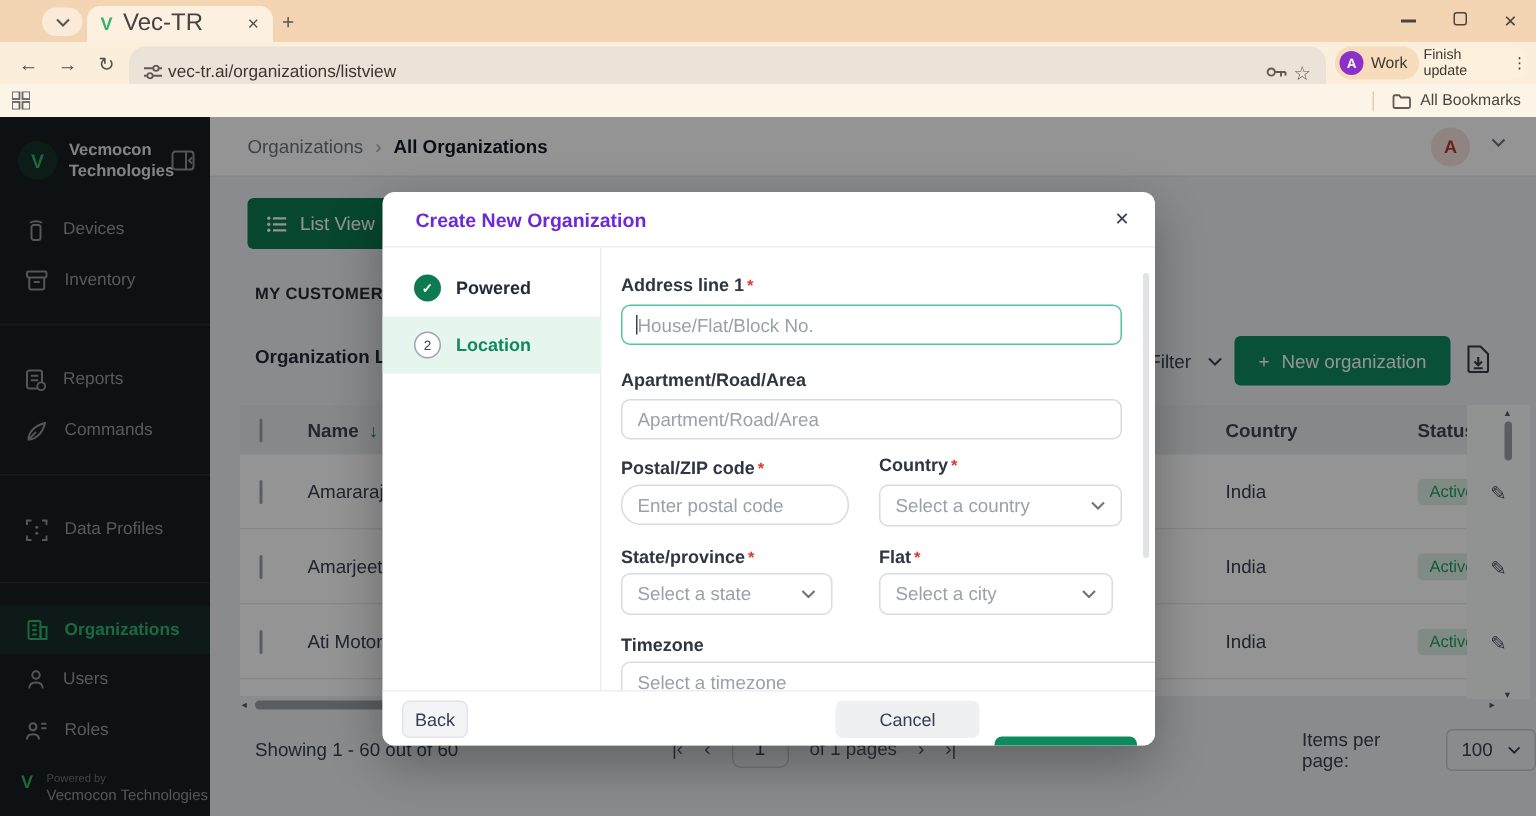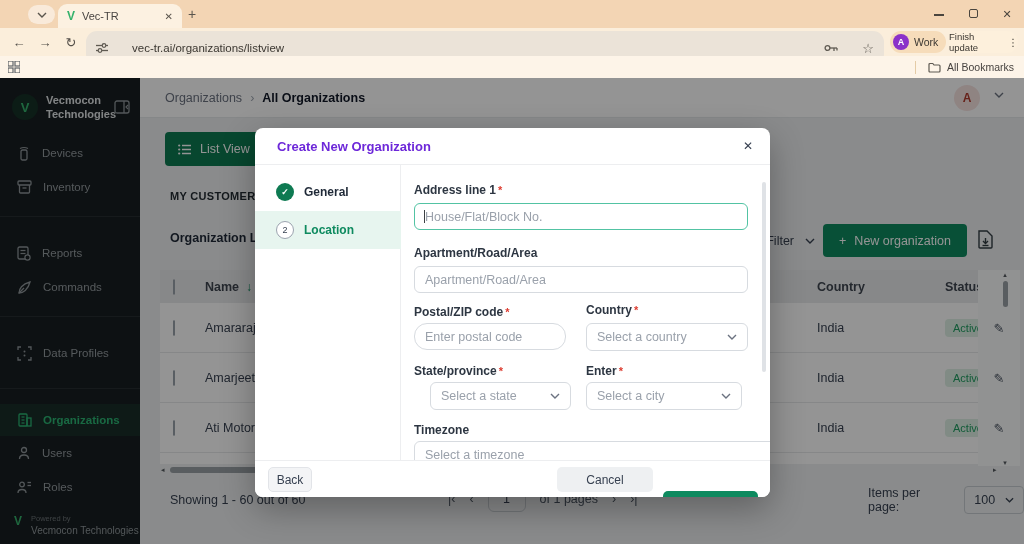--- a/index.html
+++ b/index.html
@@ -4,31 +4,31 @@
 <style>
   * { margin:0; padding:0; box-sizing:border-box; }
   body { font-family:"Liberation Sans", sans-serif; background:#fff; }
   .stage { position:relative; width:1024px; height:544px; overflow:hidden; background:#fff; }
 
   
   .tabbar { position:absolute; left:0; top:0; width:1024px; height:28px; background:#f3d5b4; }
   .tab-search { position:absolute; left:28px; top:5px; width:27px; height:19px; border-radius:10px; background:rgba(255,255,255,.5); display:flex; align-items:center; justify-content:center; color:#5a554d; }
   .tab { position:absolute; left:58px; top:4px; width:124px; height:24px; background:#fcf1e1; border-radius:9px 9px 0 0; display:flex; align-items:center; padding:0 9px; gap:7px; }
   .tab-logo { color:#35b26c; font-weight:bold; font-size:12px; }
-  .tab-title { font-size:11px; color:#474340; flex:1; }
+  .tab-title { font-size:16px; color:#474340; flex:1; }
   .tab-close { font-size:10px; color:#5a554d; cursor:default; }
   .newtab { position:absolute; left:188px; top:6px; font-size:14px; color:#5a554d; }
   .win-controls { position:absolute; right:0; top:0; height:28px; display:flex; align-items:center; }
   .win-btn { width:34px; text-align:center; font-size:11px; color:#4a453e; }
   .win-max { display:inline-block; width:9px; height:9px; border:1px solid #4a453e; border-radius:2px; }
   .win-min-bar { display:inline-block; width:10px; height:1.5px; background:#4a453e; vertical-align:middle; }
 
   .toolbar { position:absolute; left:0; top:28px; width:1024px; height:28px; background:#fbeedb; }
   .nav-ic { position:absolute; top:0; height:28px; display:flex; align-items:center; justify-content:center; width:22px; font-size:13px; color:#55504a; }
-  .omnibox { position:absolute; left:86px; top:3px; width:798px; height:34px; background:#ebe3d8; border-radius:11px; display:flex; align-items:center; padding:0 10px; gap:24px;justify-content:flex-end; }
+  .omnibox { position:absolute; left:86px; top:3px; width:798px; height:34px; background:#ebe3d8; border-radius:11px; display:flex; align-items:center; padding:0 10px; gap:4px;justify-content:flex-end; }
   .url-text { font-size:11.5px; color:#3b3731; flex:1; }
   .omni-ic { color:#5f5a52; display:flex; align-items:center; }
   .profile-chip { position:absolute; left:890px; top:3px; height:22px; padding:0 8px 0 3px; border-radius:11px; background:#f6dcba; display:flex; align-items:center; gap:5px; }
   .profile-avatar { width:16px; height:16px; border-radius:50%; background:#8b31c9; color:#fff; font-size:9px; font-weight:bold; display:flex; align-items:center; justify-content:center; }
   .profile-name { font-size:10.5px; color:#3b3731; }
   .update-chip { position:absolute; left:949px; top:3px; width:69px; height:22px; border-radius:11px; background:#fdf0dc; display:flex; align-items:center; justify-content:flex-end; gap:3px; font-size:9.5px; color:#3b3731; }
   .dots { font-size:10px; color:#3b3731; }
 
   .bookmarksbar { position:absolute; left:0; top:56px; width:1024px; height:22px; background:#fdf4e8; }
   .apps-grid { position:absolute; left:8px; top:5px; color:#5f6368; }
@@ -429,21 +429,21 @@
 
     <div class="modal">
       <div class="m-head">
         <span class="m-title">Create New Organization</span>
         <span class="m-close">✕</span>
       </div>
 
       <div class="m-steps">
         <div class="step step-done" style="top:8px">
           <span class="step-circle">✓</span>
-          <span>General</span>
+          <span>Powered</span>
         </div>
         <div class="step step-active" style="top:46px">
           <span class="step-circle">2</span>
           <span>Location</span>
         </div>
       </div>
 
       <div class="m-form">
         <label class="f-label" style="left:12px; top:18px"><span>Address line 1</span><span class="req">*</span></label>
         <input class="f-input focused" style="left: 12px; top: 38px;" readonly="" placeholder="House/Flat/Block No.">
@@ -457,28 +457,28 @@
 
         <label class="f-label" style="left:184px; top:138px"><span>Country</span><span class="req">*</span></label>
         <div class="f-select" style="left:184px; top:158px; width:162px">
           <span>Select a country</span>
           <svg class="chev" width="10" height="6" viewBox="0 0 10 6">
               <polyline points="1,1 5,5 9,1" fill="none" stroke="currentColor" stroke-width="1.4"></polyline>
             </svg>
         </div>
 
         <label class="f-label" style="left:12px; top:199px"><span>State/province</span><span class="req">*</span></label>
-        <div class="f-select" style="left:28px; top:217px; width:141px">
+        <div class="f-select" style="left:12px; top:217px; width:141px">
           <span>Select a state</span>
           <svg class="chev" width="10" height="6" viewBox="0 0 10 6">
               <polyline points="1,1 5,5 9,1" fill="none" stroke="currentColor" stroke-width="1.4"></polyline>
             </svg>
         </div>
 
-        <label class="f-label" style="left:184px; top:199px"><span>Enter</span><span class="req">*</span></label>
+        <label class="f-label" style="left:184px; top:199px"><span>Flat</span><span class="req">*</span></label>
         <div class="f-select" style="left:184px; top:217px; width:156px">
           <span>Select a city</span>
           <svg class="chev" width="10" height="6" viewBox="0 0 10 6">
               <polyline points="1,1 5,5 9,1" fill="none" stroke="currentColor" stroke-width="1.4"></polyline>
             </svg>
         </div>
 
         <label class="f-label" style="left:12px; top:258px">Timezone</label>
         <div class="f-select" style="left:12px; top:276px; width:382px">
           <span>Select a timezone</span>

